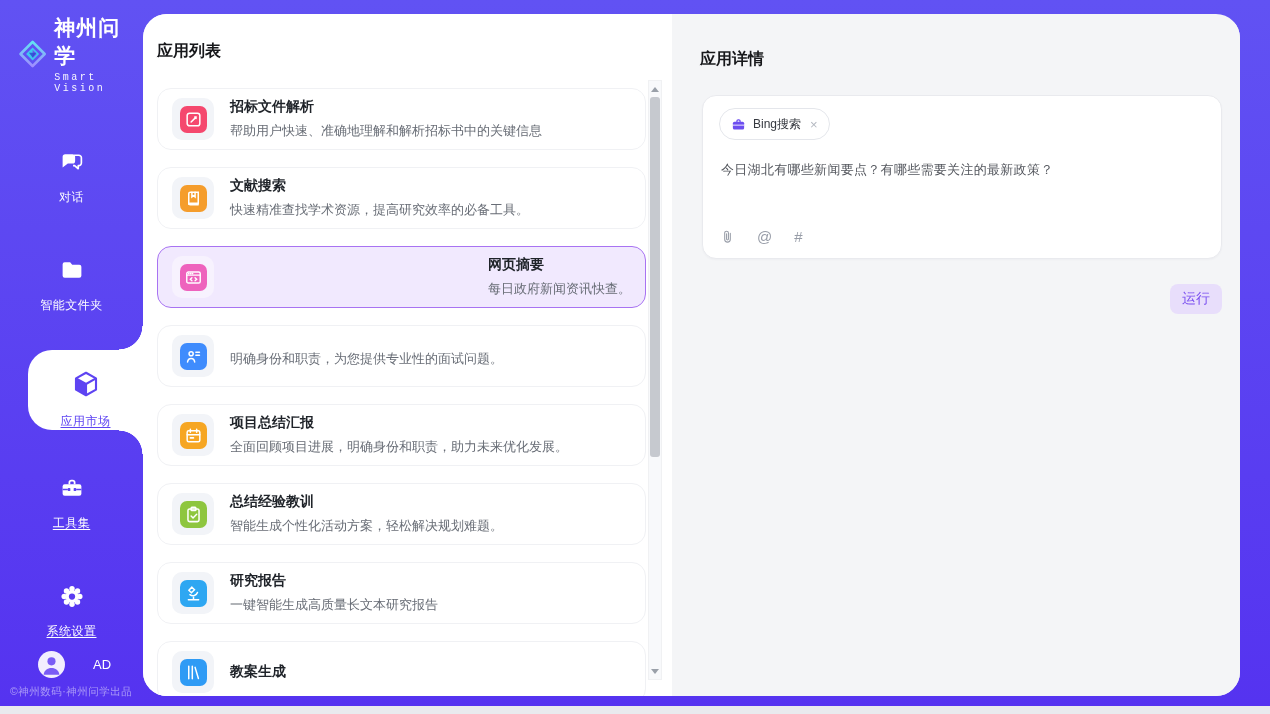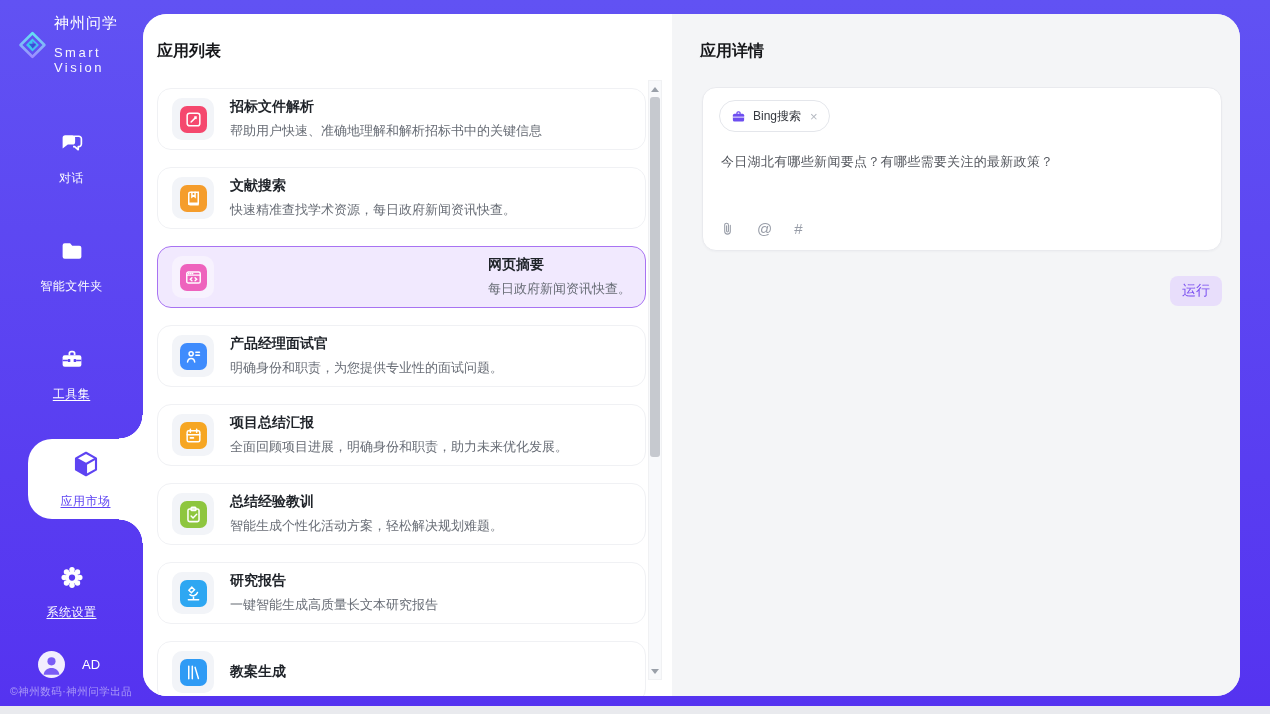--- a/index.html
+++ b/index.html
@@ -10,42 +10,42 @@
     overflow:hidden;
     position:relative;
   }
   .frame {
     position:absolute; left:0; top:0; width:1270px; height:706px;
     background:linear-gradient(180deg,var(--sidebar-top,#6152f3) 0%,var(--sidebar-bottom,#5533f0) 100%);
   }
   
   .sidebar { position:absolute; left:0; top:0; width:143px; height:706px; color:#fff; }
   .brand { display:flex; align-items:center; gap:7px; padding:14px 6px 0 18px; }
-  .brand-text .brand-name { font-size:15px; font-weight:400; letter-spacing:1px; }
-  .brand-text .brand-tagline { font-size:13px; letter-spacing:2.5px; margin-top:12px; opacity:.95; }
+  .brand-text .brand-name { font-size:21px; font-weight:700; letter-spacing:1px; }
+  .brand-text .brand-tagline { font-size:10px; letter-spacing:2.5px; margin-top:2px; opacity:.95;font-family:Liberation Mono, monospace; }
   .nav { margin-top:56px; }
   .nav-item {
     position:relative; display:flex; flex-direction:column; align-items:center;
-    justify-content:center; gap:14px; height:56px; cursor:pointer; color:#fff;
+    justify-content:flex-end; gap:14px; height:56px; cursor:pointer; color:#fff;
   }
   .nav-item + .nav-item { margin-top:52px; }
   .nav-label { font-size:12px; letter-spacing:.5px; }
   .nav-label.u { text-decoration:underline; text-underline-offset:2px; }
   .nav-item.active {
     background:#fff; color:var(--accent,#5e44f2);
     height:80px; margin-left:28px; margin-top:36px; margin-bottom:0;
     border-radius:24px 0 0 24px;
   }
   .nav-item.active + .nav-item { margin-top:46px; }
   .nav-item.active::before, .nav-item.active::after {
     content:""; position:absolute; right:0; width:24px; height:24px; pointer-events:none;
   }
   .nav-item.active::before { top:-24px; background:radial-gradient(circle 24px at 0 0, rgba(0,0,0,0) 23px, #fff 23.6px); }
   .nav-item.active::after  { bottom:-24px; background:radial-gradient(circle 24px at 0 100%, rgba(0,0,0,0) 23px, #fff 23.6px); }
-  .user { position:absolute; left:38px; bottom:28px; display:flex; align-items:center; gap:17px; cursor:pointer; }
+  .user { position:absolute; left:38px; bottom:28px; display:flex; align-items:center; gap:28px; cursor:pointer; }
   .avatar { width:27px; height:27px; border-radius:50%; background:#f2eefe; display:flex; align-items:center; justify-content:center; overflow:hidden; }
   .user-name { font-size:13px; color:#fff; }
   .copyright { position:absolute; left:10px; bottom:7px; font-size:10.5px; color:rgba(255,255,255,.48); letter-spacing:.5px; white-space:nowrap; }
   
   .content {
     position:absolute; left:143px; top:14px; width:1097px; height:682px;
     border-radius:24px; overflow:hidden; display:flex; background:var(--panel-bg,#f4f5f7);
   }
   .list-panel { position:relative; width:529px; background:#fff; flex:none; }
   .panel-title { font-size:16px; font-weight:700; color:#17181b; }
@@ -62,21 +62,21 @@
   .app-title { font-size:14px; font-weight:700; color:#1f2329; }
   .app-desc { font-size:13px; color:#686d76; margin-top:6px; }
   
   .scrollbar { position:absolute; right:10px; top:66px; width:14px; height:600px; background:#f8f9fb; border:1px solid #f0f1f3; }
   .sb-btn { position:absolute; left:0; width:12px; height:14px; display:flex; align-items:center; justify-content:center; cursor:pointer; }
   .sb-btn.up { top:1px; } .sb-btn.down { bottom:1px; }
   .tri-up { width:0; height:0; border-left:4px solid transparent; border-right:4px solid transparent; border-bottom:5px solid #9aa0a9; }
   .tri-down { width:0; height:0; border-left:4px solid transparent; border-right:4px solid transparent; border-top:5px solid #9aa0a9; }
   .sb-thumb { position:absolute; left:1px; top:16px; width:10px; height:360px; background:#c6c9cf; border-radius:3px; cursor:grab; }
   
-  .detail-panel { position:relative; flex:1; background:var(--panel-bg,#f4f5f7); }
+  .detail-panel { position:relative; flex:1; background:var(--panel-bg,#f4f5f7);margin-top:8px; }
   .detail-panel .panel-title { margin:27px 0 0 28px; }
   .query-card {
     position:relative; margin:25px 18px 0 30px; height:164px;
     background:#fff; border:1px solid #e9eaee; border-radius:14px;
     box-shadow:0 1px 2px rgba(30,34,60,.03); padding:12px 16px;
   }
   .chip {
     display:inline-flex; align-items:center; gap:7px; height:32px; padding:0 11px;
     background:#fff; border:1px solid #e4e6eb; border-radius:17px; cursor:pointer;
   }
@@ -127,38 +127,38 @@
         <span class="nav-label">对话</span>
       </div>
 
       <div class="nav-item">
         <svg width="28" height="28" viewBox="0 0 24 24">
           <path d="M3 6a2 2 0 0 1 2-2h5.2l2 2.4H19a2 2 0 0 1 2 2V17a2 2 0 0 1-2 2H5a2 2 0 0 1-2-2z" fill="#fff"></path>
         </svg>
         <span class="nav-label">智能文件夹</span>
       </div>
 
+      <div class="nav-item active">
+        <svg width="30" height="30" viewBox="0 0 24 24">
+          <path d="M12 3l8 4.5v9L12 21l-8-4.5v-9z" fill="none" stroke="#5e44f2" stroke-width="1.7" stroke-linejoin="round"></path>
+          <path d="M4 7.5l8 4.5 8-4.5M12 12v9" fill="none" stroke="#5e44f2" stroke-width="1.7" stroke-linejoin="round"></path>
+          <path d="M4 7.5l8 4.5v9l-8-4.5z" fill="#5e44f2"></path>
+        </svg>
+        <span class="nav-label u">应用市场</span>
+      </div>
+
       <div class="nav-item">
         <svg width="28" height="28" viewBox="0 0 24 24">
           <path d="M9.5 8V6.2A1.7 1.7 0 0 1 11.2 4.5h1.6a1.7 1.7 0 0 1 1.7 1.7V8" fill="none" stroke="#fff" stroke-width="1.7"></path>
           <rect x="3" y="8" width="18" height="11" rx="2" fill="#fff"></rect>
           <path d="M3 13h5m8 0h5" stroke="#5e44f2" stroke-width="1.5"></path>
           <rect x="8" y="11.6" width="2.4" height="2.8" rx=".6" fill="#5e44f2"></rect>
           <rect x="13.6" y="11.6" width="2.4" height="2.8" rx=".6" fill="#5e44f2"></rect>
         </svg>
         <span class="nav-label u">工具集</span>
-      </div>
-
-      <div class="nav-item active">
-        <svg width="30" height="30" viewBox="0 0 24 24">
-          <path d="M12 3l8 4.5v9L12 21l-8-4.5v-9z" fill="none" stroke="#5e44f2" stroke-width="1.7" stroke-linejoin="round"></path>
-          <path d="M4 7.5l8 4.5 8-4.5M12 12v9" fill="none" stroke="#5e44f2" stroke-width="1.7" stroke-linejoin="round"></path>
-          <path d="M4 7.5l8 4.5v9l-8-4.5z" fill="#5e44f2"></path>
-        </svg>
-        <span class="nav-label u">应用市场</span>
       </div>
 
       <div class="nav-item">
         <svg width="30" height="30" viewBox="0 0 24 24">
           <g fill="#fff">
             <circle cx="12" cy="4.5" r="2.6"></circle>
               <circle cx="12" cy="19.5" r="2.6"></circle>
             <circle cx="4.5" cy="12" r="2.6"></circle>
               <circle cx="19.5" cy="12" r="2.6"></circle>
             <circle cx="6.7" cy="6.7" r="2.6"></circle>
@@ -212,21 +212,21 @@
             <span class="tile-inner" style="background: rgb(245, 157, 44);">
               <svg width="19" height="19" viewBox="0 0 24 24" fill="none" stroke="#fff" stroke-width="1.9" stroke-linecap="round">
                 <path d="M6 6a2 2 0 0 1 2-2h10v14H8a2 2 0 0 0-2 2z"></path>
                   <path d="M6 18a2 2 0 0 0 2 2h10"></path>
                   <path d="M14 4v6l-2-1.6L10 10V4"></path>
               </svg>
             </span>
           </div>
           <div class="app-text">
             <div class="app-title">文献搜索</div>
-            <div class="app-desc">快速精准查找学术资源，每日政府新闻资讯快查。</div>
+            <div class="app-desc">快速精准查找学术资源，提高研究效率的必备工具。</div>
           </div>
         </div>
 
         <div class="app-item selected">
           <div class="tile">
             <span class="tile-inner" style="background: rgb(238, 99, 189);">
               <svg width="19" height="19" viewBox="0 0 24 24" fill="none" stroke="#fff" stroke-width="1.8" stroke-linecap="round">
                 <rect x="3.5" y="5" width="17" height="14" rx="2"></rect>
                   <path d="M3.5 9h17"></path>
                 <path d="M6 7.1h.01M8.4 7.1h.01M10.8 7.1h.01" stroke-width="2.2"></path>
@@ -244,21 +244,20 @@
           <div class="tile">
             <span class="tile-inner" style="background: rgb(63, 140, 253);">
               <svg width="19" height="19" viewBox="0 0 24 24" fill="none" stroke="#fff" stroke-width="1.9" stroke-linecap="round">
                 <circle cx="9" cy="8.5" r="2.6"></circle>
                   <path d="M4.5 19c.3-3 2.2-4.6 4.5-4.6s4.2 1.6 4.5 4.6"></path>
                 <path d="M15 6.5h4.5M15 10.5h4.5"></path>
               </svg>
             </span>
           </div>
           <div class="app-text">
-            <div class="app-title">产品经理面试官</div>
             <div class="app-desc">明确身份和职责，为您提供专业性的面试问题。</div>
           </div>
         </div>
 
         <div class="app-item">
           <div class="tile">
             <span class="tile-inner" style="background: rgb(246, 166, 35);">
               <svg width="19" height="19" viewBox="0 0 24 24" fill="none" stroke="#fff" stroke-width="1.9" stroke-linecap="round">
                 <rect x="4" y="6" width="16" height="14" rx="2"></rect>
                   <path d="M8 4v4M16 4v4M4 11h16"></path>

